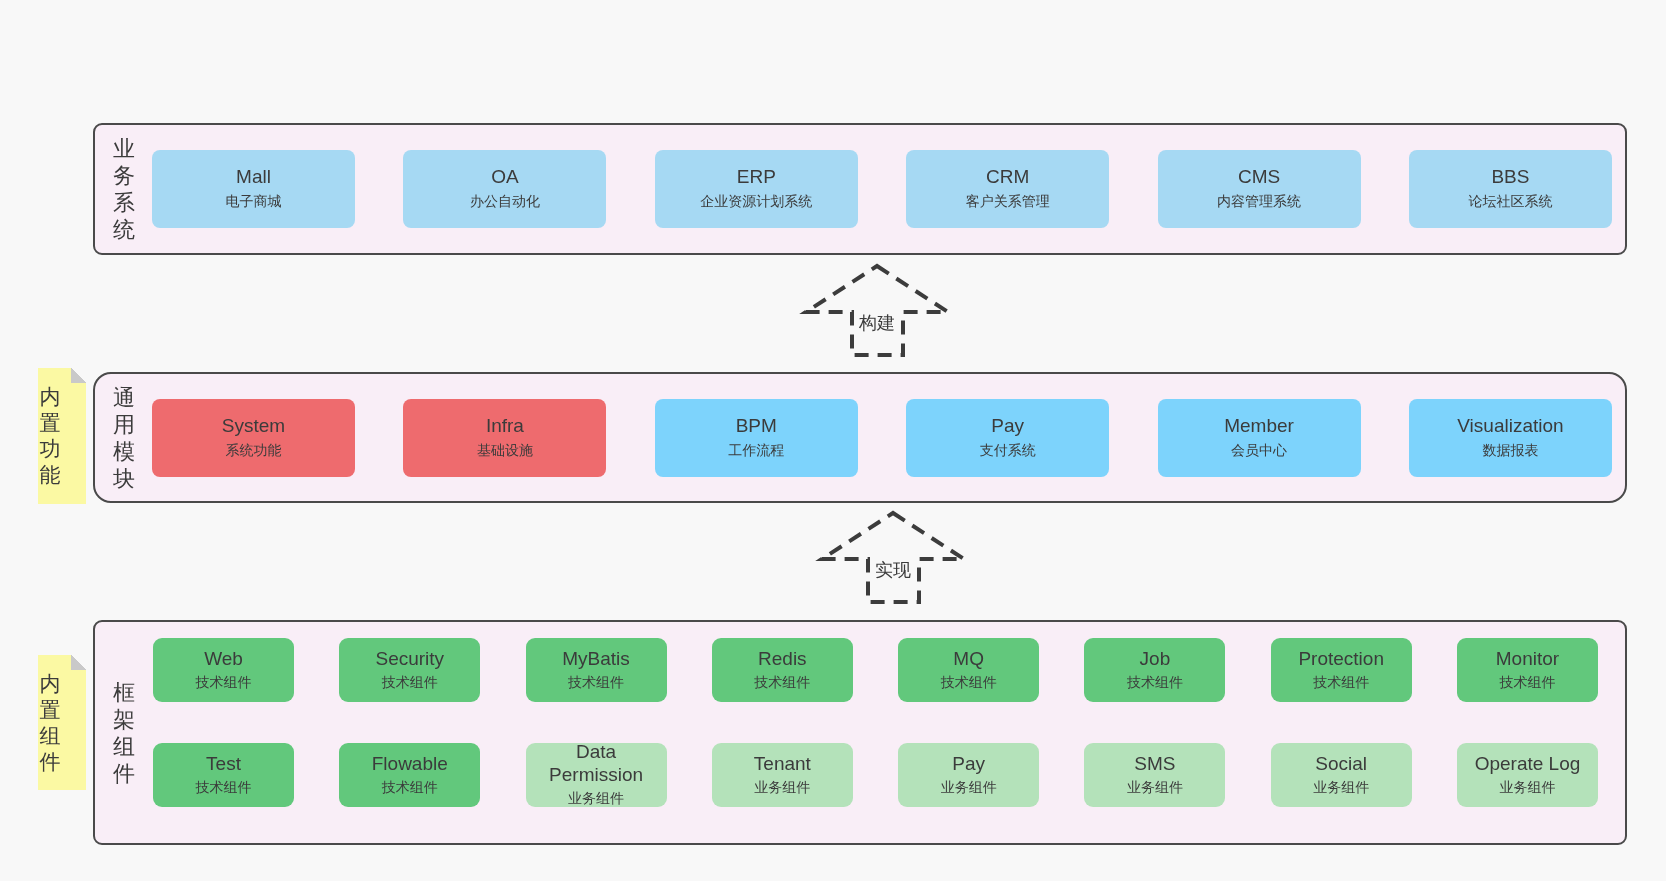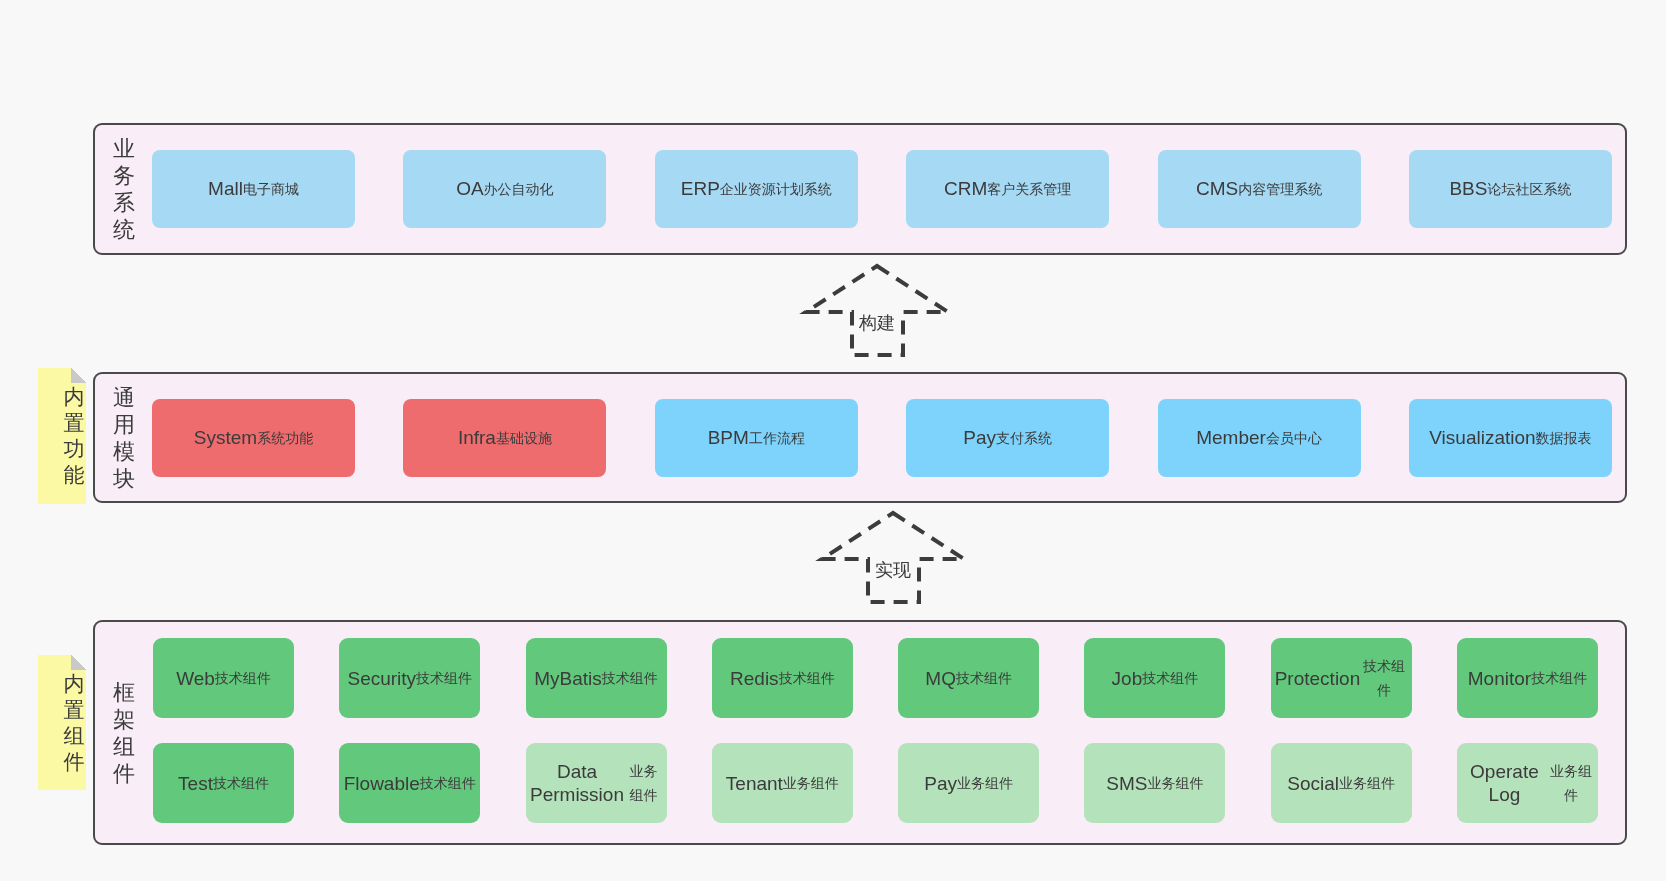--- a/index.html
+++ b/index.html
@@ -8,21 +8,21 @@
     background:#f8f8f8; overflow:hidden;
     font-family:"Liberation Sans","DejaVu Sans",sans-serif;
     color:#3b3b3b;
   }
   
   .container {
     position:absolute; left:93px; width:1534px; box-sizing:border-box;
     background:#f9eef7; border:2px solid #4a4a4a; border-radius:9px;
   }
   #layer-business   { top:123px; height:132px; }
-  #layer-modules    { top:372px; height:131px; }
+  #layer-modules    { top:372px; height:131px;border-radius:18px; }
   #layer-components { top:620px; height:225px; }
 
   
   .vlabel-zone {
     position:absolute; left:0; top:0; bottom:0; width:58px;
     display:flex; align-items:center; justify-content:center;
   }
   .vlabel {
     width:26px; font-size:22px; line-height:27px; text-align:center;
     word-break:break-all;
@@ -30,39 +30,39 @@
 
   
   .row { position:absolute; display:flex; justify-content:space-between; }
   .row.wide-row  { left:57px; right:13px; top:25px; }
   #layer-components .row { left:58px; right:27px; }
   #layer-components .row1 { top:16px; }
   #layer-components .row2 { top:121px;gap:36px; }
 
   .box {
     height:78px; border-radius:8px; box-sizing:border-box;
-    display:flex; flex-direction:row; align-items:center; justify-content:center;
+    display:flex; flex-direction:column; align-items:center; justify-content:center;
     text-align:center; padding:14px 4px;
   }
   .box .line1 { font-size:19px; line-height:24px; }
   .box .line2 { font-size:14px; line-height:24px; }
   .box.wide  { width:203px; }
-  .box.small { width:141px; height:80px; border-radius:9px; }
+  .box.small { width:141px; height:64px; border-radius:9px; }
   .box.small .line1 { max-width:118px; line-height:23px; }
 
   .blue   { background:#a6d9f3; }
   .red    { background:#ee6b6e; }
   .pink   { background:#7dd3fc; }
   .gdark  { background:#62c87c; }
   .glight { background:#b4e2ba; }
 
   
   .note {
     position:absolute; left:38px; width:48px; background:#fbf9a3;
-    display:flex; align-items:center; justify-content:flex-end;
+    display:flex; align-items:center; justify-content:flex-start;
   }
   #note-modules    { top:368px; height:136px; }
   #note-components { top:655px; height:135px; }
   .note .vlabel { width:24px; font-size:21px; line-height:26px; }
   .note .fold {
     position:absolute; top:0; right:0; width:15px; height:15px;
     background:linear-gradient(to bottom left,#f8f8f8 49.5%,#c9c9c9 50%);
   }
 
   

